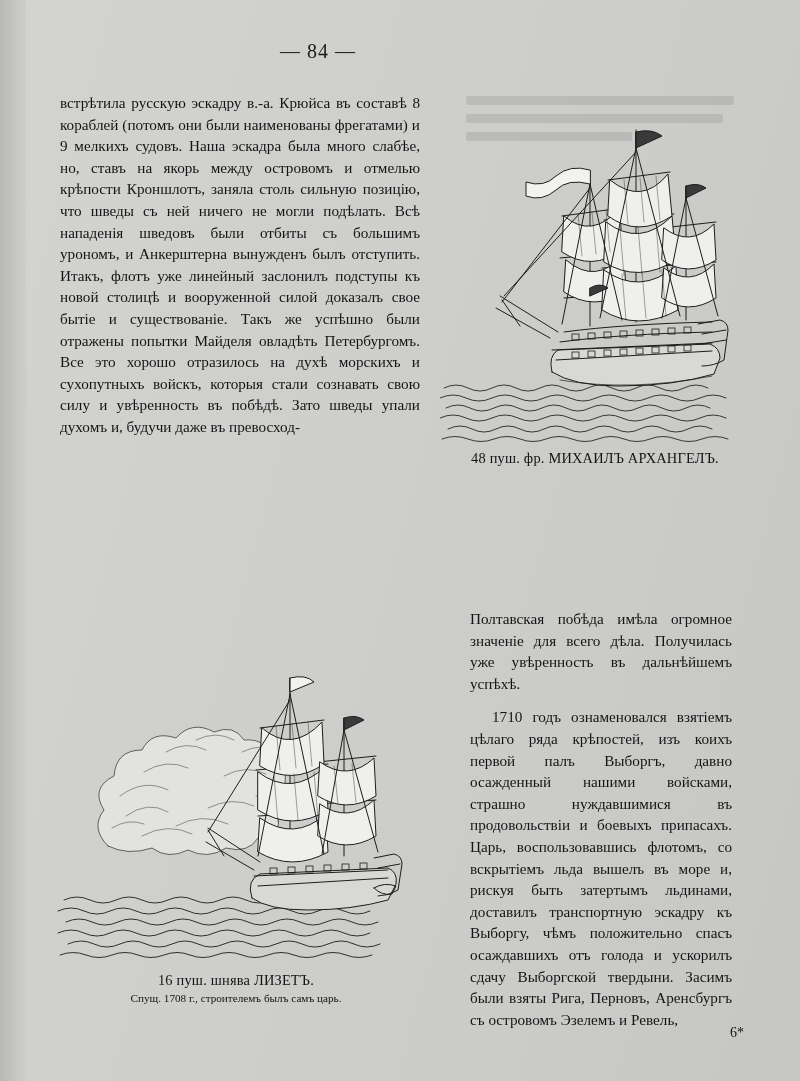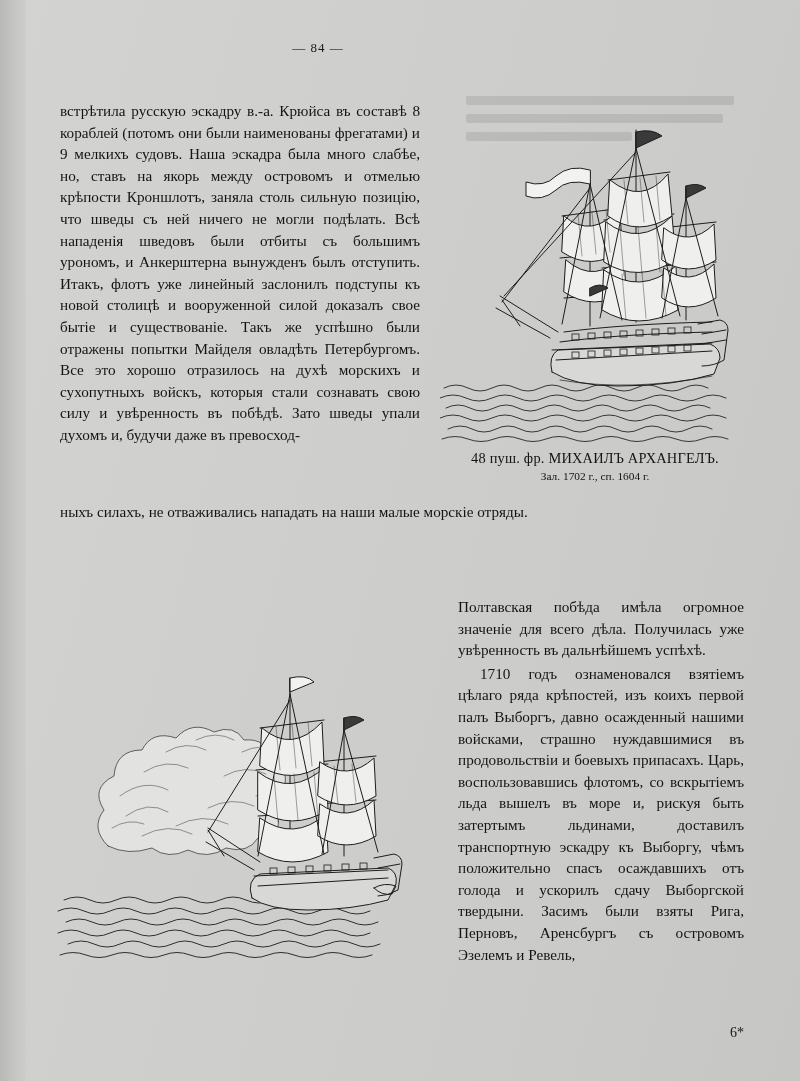--- a/index.html
+++ b/index.html
@@ -26,28 +26,28 @@
     width: 26px;
     background: linear-gradient(90deg, #b8b8b6 0%, #c6c6c4 60%, #cdcdcb 100%);
     pointer-events: none;
   }
   .page-number {
     position: absolute;
     top: 40px;
     left: 0;
     width: 636px;
     text-align: center;
-    font-size: 13px;
+    font-size: 20px;
     letter-spacing: 1px;
     color: #1b1b1b;
   }
   .col-left {
     position: absolute;
     left: 60px;
-    top: 100px;
+    top: 92px;
     width: 360px;
     font-size: 15.2px;
     line-height: 21.6px;
     text-align: justify;
     color: #141414;
     hyphens: manual;
   }
   .col-left p { margin: 0; }
   .full-line {
     position: absolute;
@@ -75,21 +75,21 @@
   .col-right {
     position: absolute;
     left: 458px;
     top: 596px;
     width: 286px;
     font-size: 15.2px;
     line-height: 21.6px;
     text-align: justify;
     color: #141414;
   }
-  .col-right p { margin: 0; }
+  .col-right p { margin: 12px; }
   .col-right p + p { text-indent: 22px; margin-top: 2px; font-family: Liberation Serif, serif; }
 
   
   .fig1 {
     position: absolute;
     left: 440px;
     top: 88px;
     width: 310px;
     height: 360px;
   }
@@ -254,30 +254,26 @@
         <path d="M246 110 l0 -12 M246 98 q12 -4 20 2 l-20 10 z" fill="#3a3a3a"></path>
         <path d="M150 200 q10 -6 18 0 l-18 8 z" fill="#3a3a3a"></path>
 
         <path d="M120 292 q70 12 152 -4" stroke-width="0.7"></path>
       </g>
     </svg>
   </div>
 
   <div class="fig1-caption">
     <span class="main">48 пуш. фр. МИХАИЛЪ АРХАНГЕЛЪ.</span>
-    <span class="sub">Зал. 1702 г., сп. 1604 г.</span>
   </div>
 
   <div class="col-left">
     <p>встрѣтила русскую эскадру в.-а. Крюйса въ составѣ 8 кораблей (потомъ они были наименованы фрегатами) и 9 мелкихъ судовъ. Наша эскадра была много слабѣе, но, ставъ на якорь между островомъ и отмелью крѣпости Кроншлотъ, заняла столь сильную позицію, что шведы съ ней ничего не могли подѣлать. Всѣ нападенія шведовъ были отбиты съ большимъ урономъ, и Анкерштерна вынужденъ былъ отступить. Итакъ, флотъ уже линейный заслонилъ подступы къ новой столицѣ и вооруженной силой доказалъ свое бытіе и существованіе. Такъ же успѣшно были отражены попытки Майделя овладѣть Петербургомъ. Все это хорошо отразилось на духѣ морскихъ и сухопутныхъ войскъ, которыя стали сознавать свою силу и увѣренность въ побѣдѣ. Зато шведы упали духомъ и, будучи даже въ превосход-</p>
   </div>
 
-  <div class="full-line">
-    <p>ныхъ силахъ, не отваживались нападать на наши малые морскіе отряды.</p>
-  </div>
 
 
   <div class="col-right">
     <p>Полтавская побѣда имѣла огромное значеніе для всего дѣла. Получилась уже увѣренность въ дальнѣйшемъ успѣхѣ.</p>
     <p>1710 годъ ознаменовался взятіемъ цѣлаго ряда крѣпостей, изъ коихъ первой палъ Выборгъ, давно осажденный нашими войсками, страшно нуждавшимися въ продовольствіи и боевыхъ припасахъ. Царь, воспользовавшись флотомъ, со вскрытіемъ льда вышелъ въ море и, рискуя быть затертымъ льдинами, доставилъ транспортную эскадру къ Выборгу, чѣмъ положительно спасъ осаждавшихъ отъ голода и ускорилъ сдачу Выборгской твердыни. Засимъ были взяты Рига, Перновъ, Аренсбургъ съ островомъ Эзелемъ и Ревель,</p>
   </div>
 
   <div class="fig2">
     <svg viewBox="0 0 360 350" width="360" height="350">
       <g stroke="#1d1d1d" fill="none" stroke-width="1" stroke-linecap="round">
@@ -334,16 +330,20 @@
         <path d="M234 74 L202 236 M234 74 L268 234 M288 110 L266 234 M288 110 L322 232 M234 80 L152 212"></path>
 
         <path d="M234 74 l0 -16 M234 58 q16 -4 24 4 l-24 10 z" fill="#f2f2f0"></path>
         <path d="M288 110 l0 -12 M288 98 q12 -4 20 2 l-20 10 z" fill="#3a3a3a"></path>
 
         <path d="M318 268 q10 -6 22 -2 l-4 8 q-10 2 -18 -6 z"></path>
       </g>
     </svg>
   </div>
 
+  <div class="fig2-caption">
+    <span class="main">16 пуш. шнява ЛИЗЕТЪ.</span>
+    <span class="sub">Спущ. 1708 г., строителемъ былъ самъ царь.</span>
+  </div>
 
   <div class="folio">6*</div>
 
 </div>
 
 </body></html>

